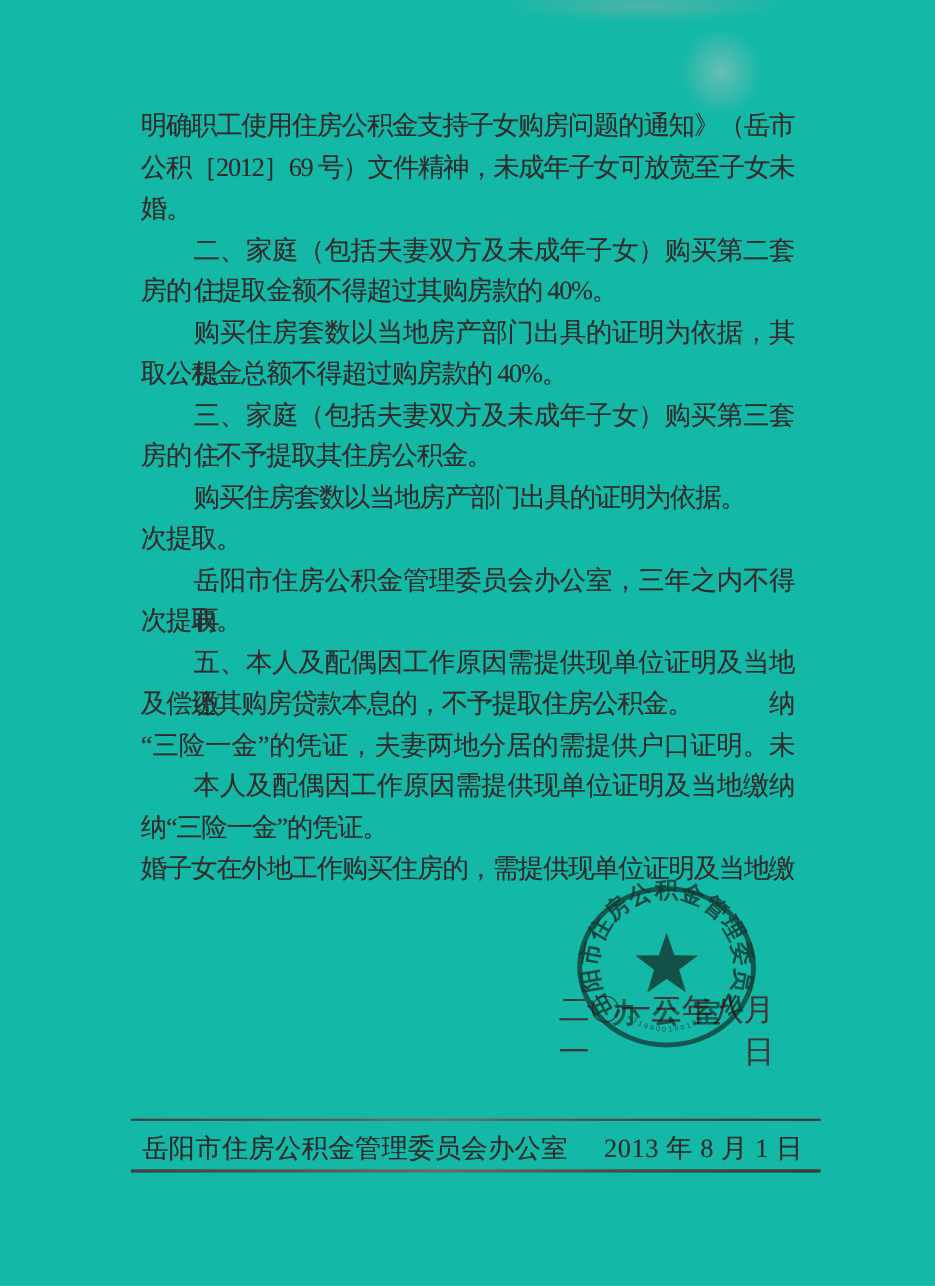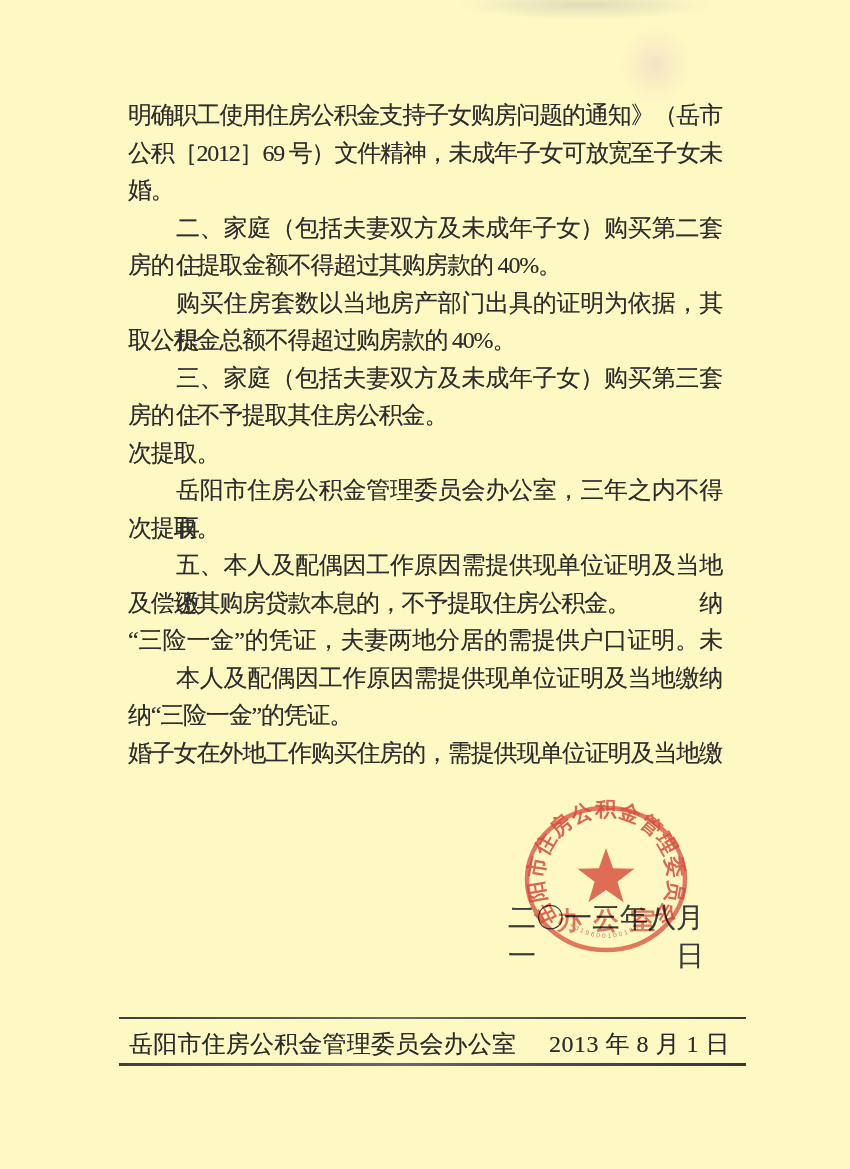--- a/index.html
+++ b/index.html
@@ -1,20 +1,20 @@
 <!DOCTYPE html>
 <html><head>
 <meta charset="utf-8">
 <style>
   html,body { margin:0; padding:0; background:#e8e8e8; }
   .page {
     position:relative;
     width:850px; height:1169px;
     margin:0 auto;
-    background:#fef9c3;
+    background:#14b8a6;
     overflow:hidden;
     font-family:"Liberation Serif","DejaVu Serif",serif;
   }
   
   .smudge-top {
     position:absolute; left:455px; top:-10px; width:260px; height:30px;
     background:radial-gradient(ellipse at center, rgba(175,172,172,0.38) 0%, rgba(175,172,172,0) 70%);
     pointer-events:none;
   }
   .smudge-pink {
@@ -87,20 +87,21 @@
   <div class="body-text">
       <div class="line justify">明确职工使用住房公积金支持子女购房问题的通知》（岳市</div>
       <div class="line justify">公积［2012］69 号）文件精神，未成年子女可放宽至子女未</div>
       <div class="line">婚。</div>
       <div class="line indent justify">二、家庭（包括夫妻双方及未成年子女）购买第二套住</div>
       <div class="line">房的，提取金额不得超过其购房款的 40%。</div>
       <div class="line indent justify">购买住房套数以当地房产部门出具的证明为依据，其提</div>
       <div class="line">取公积金总额不得超过购房款的 40%。</div>
       <div class="line indent justify">三、家庭（包括夫妻双方及未成年子女）购买第三套住</div>
       <div class="line">房的，不予提取其住房公积金。</div>
+      <div class="line indent">购买住房套数以当地房产部门出具的证明为依据。</div>
       <div class="line">次提取。</div>
       <div class="line indent justify">岳阳市住房公积金管理委员会办公室，三年之内不得再</div>
       <div class="line">次提取。</div>
       <div class="line indent justify">五、本人及配偶因工作原因需提供现单位证明及当地缴纳</div>
       <div class="line">及偿还其购房贷款本息的，不予提取住房公积金。</div>
       <div class="line justify">“三险一金”的凭证，夫妻两地分居的需提供户口证明。未</div>
       <div class="line indent justify">本人及配偶因工作原因需提供现单位证明及当地缴纳</div>
       <div class="line">纳“三险一金”的凭证。</div>
       <div class="line justify">婚子女在外地工作购买住房的，需提供现单位证明及当地缴</div>
     </div>

